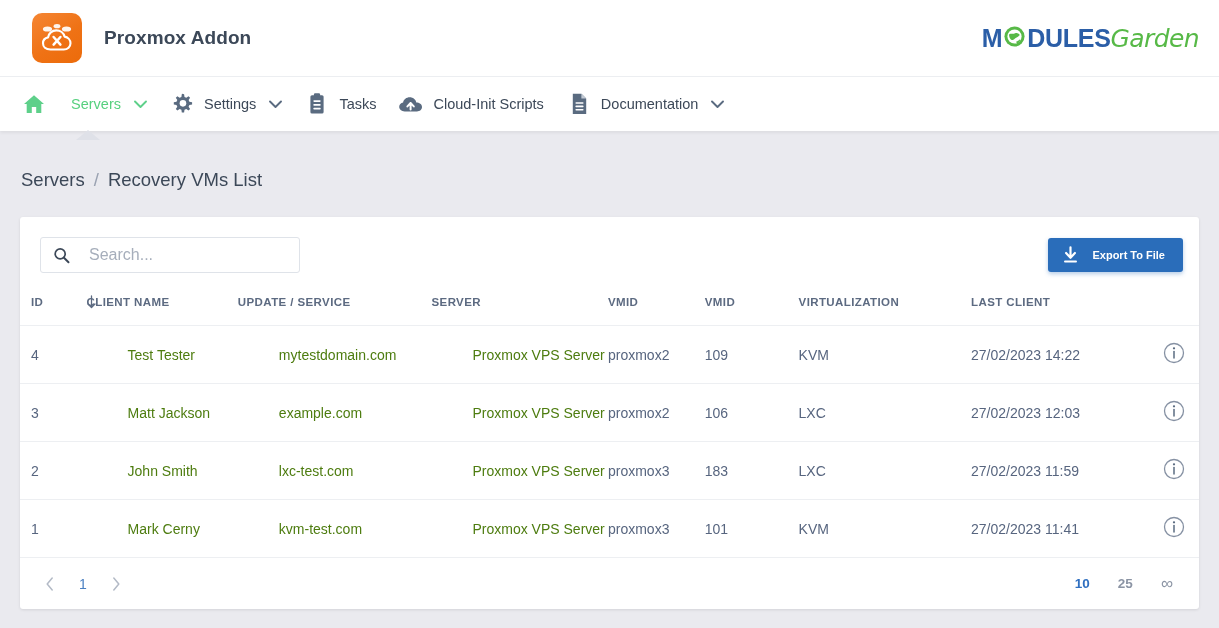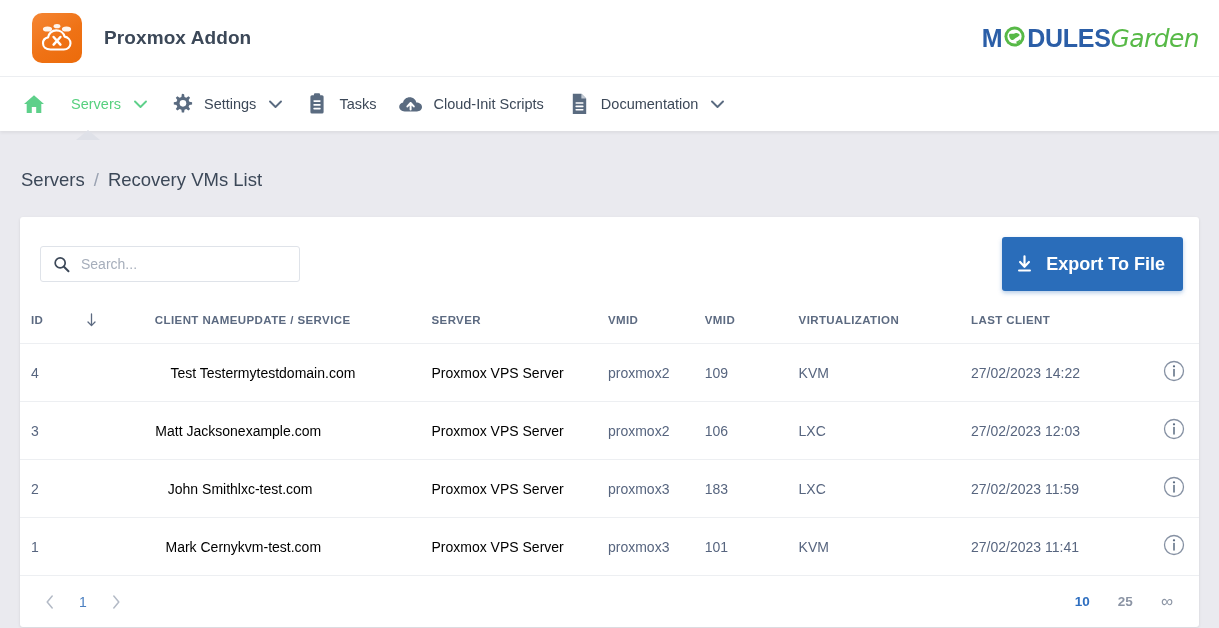--- a/index.html
+++ b/index.html
@@ -119,38 +119,38 @@
     border: 1px solid #dfe3e9;
     border-radius: 3px;
     display: flex;
     align-items: center;
     padding: 0 10px;
   }
   .search-box .s-ico { display: flex; align-items: center; justify-content: center; width: 20px; flex: none; }
   .search-input {
     border: none;
     outline: none;
-    margin-left: 10px;
-    font-size: 14px;
+    margin-left: 18px;
+    font-size: 16px;
     font-family: "Liberation Sans", sans-serif;
     color: #8b5cf6;
     width: 100%;
     background: transparent;
   }
   .search-input::placeholder { color: #a6aebb; }
 
   .export-btn {
     margin-left: auto;
     background: #2a6dba;
     color: #fff;
     border: none;
     border-radius: 3px;
-    height: 54px;
+    height: 34px;
     padding: 0 18px 0 14px;
-    font-size: 18px;
+    font-size: 11px;
     font-weight: bold;
     font-family: "Liberation Sans", sans-serif;
     display: flex;
     align-items: center;
     cursor: pointer;
     box-shadow: 0 2px 4px rgba(42,109,186,0.35);
   }
   .export-btn .dl-ico { display: flex; align-items: center; margin-right: 13px; }
 
   
@@ -167,23 +167,23 @@
   thead th .th-inner { display: flex; align-items: center; gap: 33px; }
   .sort-ico { margin-left: 10px; display: flex; align-items: center; }
   tbody td {
     font-size: 14px;
     color: #57657f;
     padding: 16px 0;
     border-top: 1px solid #edeff2;
     white-space: nowrap;
   }
   tbody tr:first-child td { border-top: 1px solid #edeff2; }
-  .lnk { color: #000000; cursor: pointer; }
+  .lnk { color: #4d7c0f; cursor: pointer; margin-left: 41px; }
   .col-id { width: 66px; padding-left: 11px !important; }
-  .col-client { width: 150px; text-align: right; }
+  .col-client { width: 150px; }
   .col-product { width: 192px; }
   .col-server { width: 175px; }
   .col-node { width: 96px; }
   .col-vmid { width: 93px; }
   .col-virt { width: 171px; }
   .col-update { width: 166px; }
   .col-act { width: 60px; text-align: right; padding-right: 14px !important; }
   .info-btn { display: inline-flex; cursor: pointer; }
 
   

